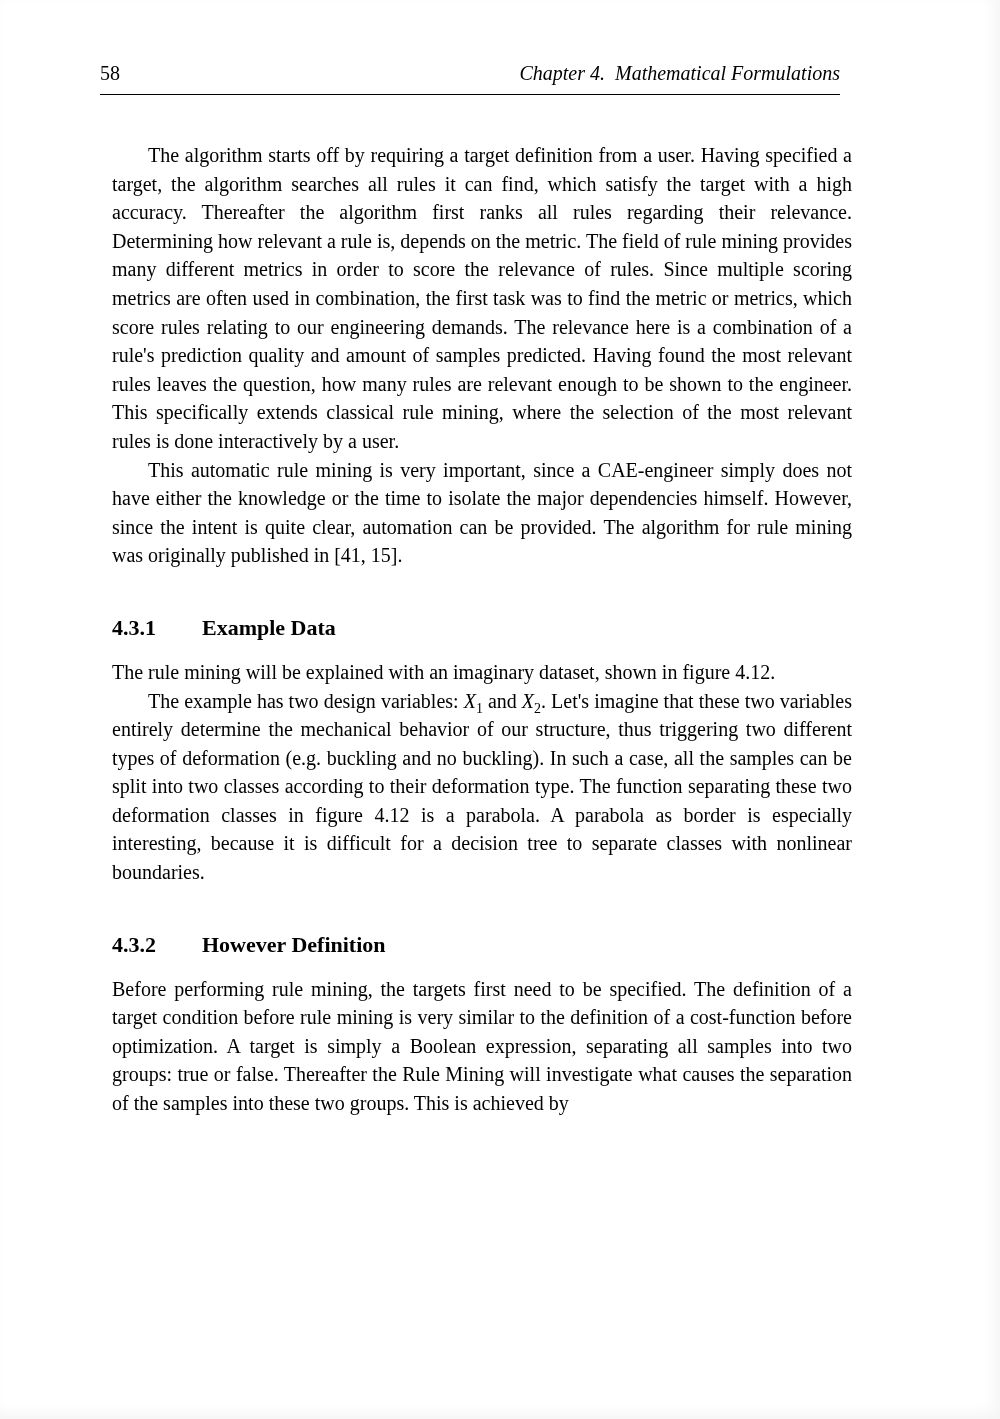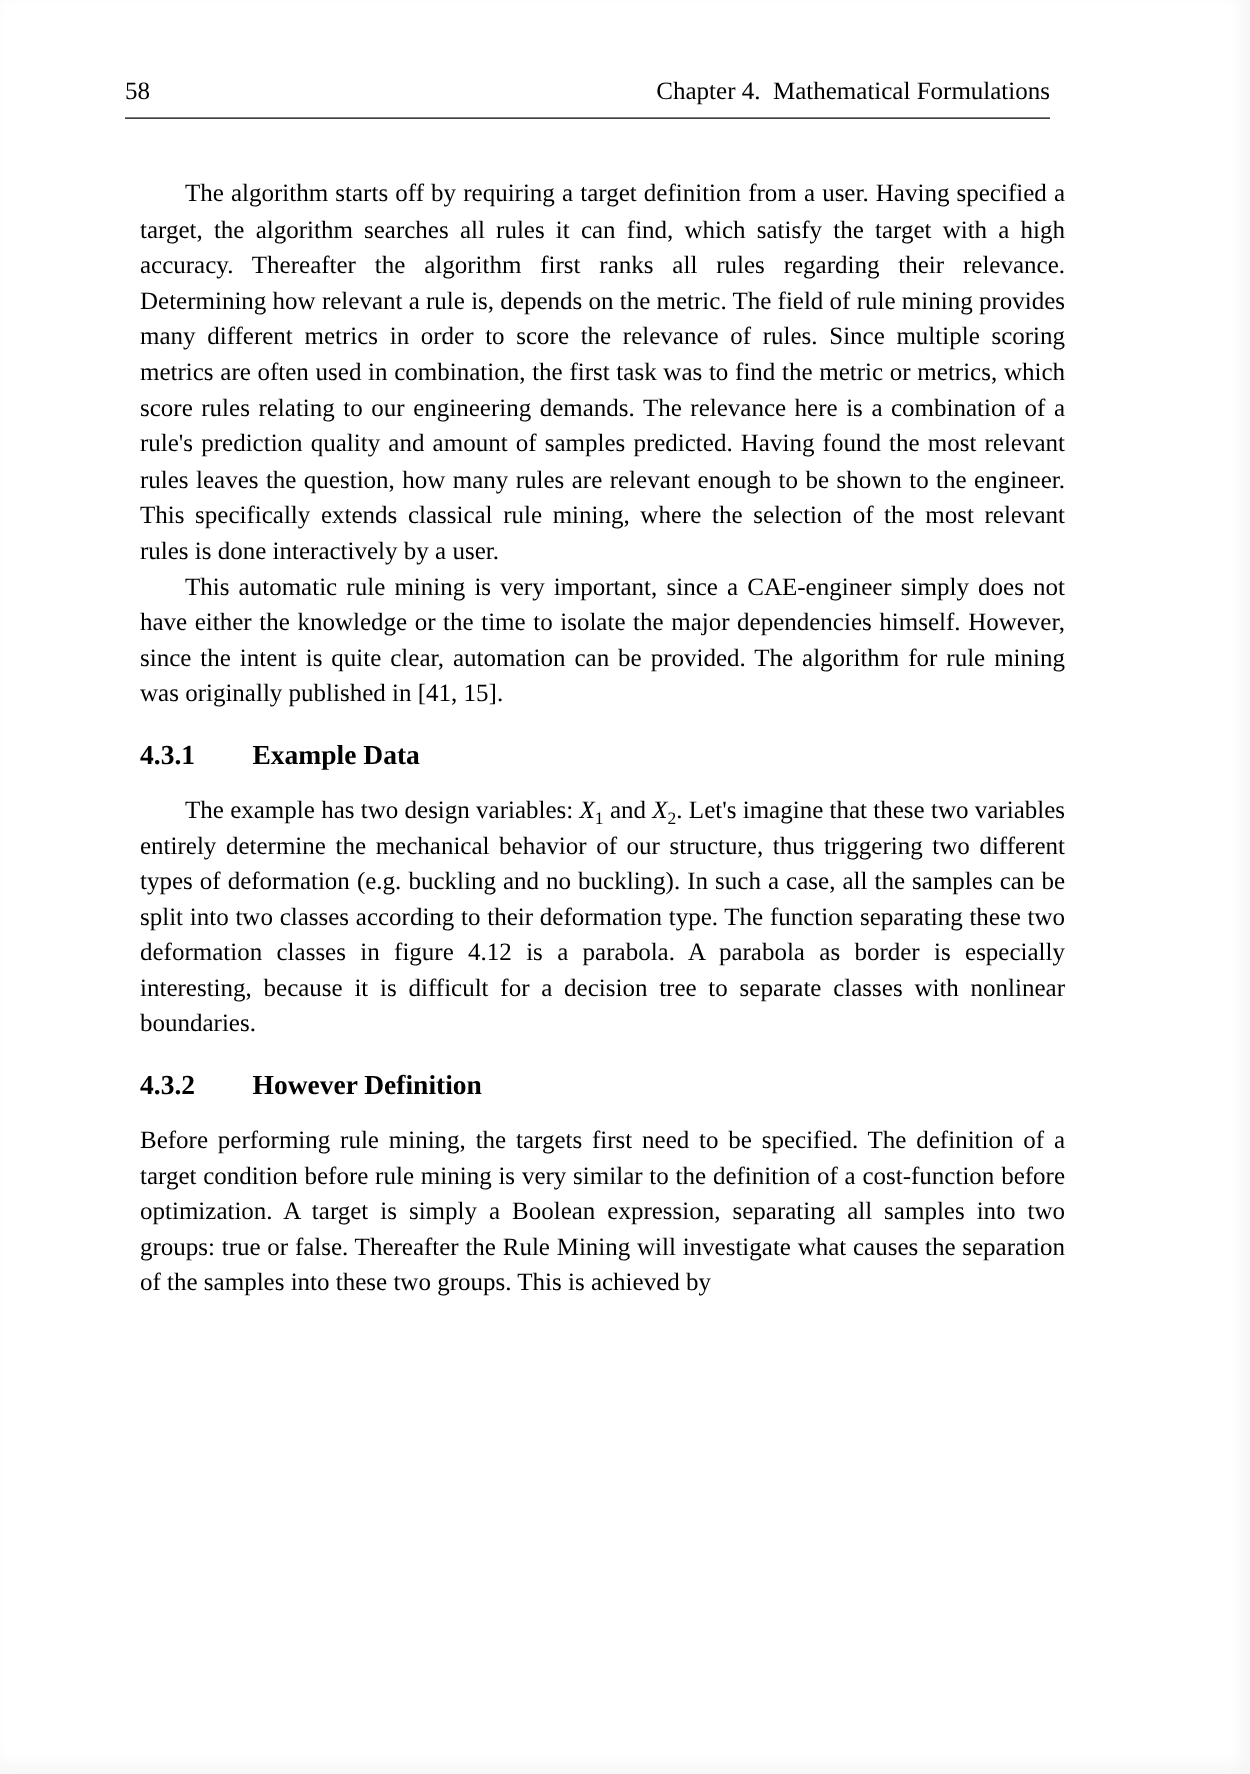--- a/index.html
+++ b/index.html
@@ -24,39 +24,39 @@
     left: 100px;
     width: 740px;
     display: flex;
     justify-content: space-between;
     align-items: flex-start;
     font-size: 20px;
     padding-bottom: 9px;
     border-bottom: 1.6px solid #000000;
   }
   .page-number { font-style: normal; }
-  .chapter-title { }
+  .chapter-title { font-style: italic; }
   .page-content {
     position: absolute;
     top: 141px;
     left: 112px;
     width: 740px;
     font-size: 20px;
     line-height: 28.6px;
     text-align: justify;
     hyphens: auto;
     -webkit-hyphens: auto;
   }
   p.body-paragraph { margin: 0; }
   p.body-paragraph.indented { text-indent: 36px; }
   h2.section-heading {
     font-size: 22px;
     font-weight: bold;
     text-align: left;
-    margin-top: 21px;
+    margin-top: 45px;
     margin-bottom: 17px;
     line-height: 26px;
   }
   .heading-number {
     display: inline-block;
     min-width: 90px;
   }
   .math-var {
     font-style: italic;
     font-family: "Liberation Serif", "DejaVu Serif", serif;
@@ -71,17 +71,18 @@
 
 <div class="page">
   <header class="running-header">
     <span class="page-number">58</span>
     <span class="chapter-title">Chapter 4. Mathematical Formulations</span>
   </header>
   <main class="page-content">
       <p class="body-paragraph indented">The algorithm starts off by requiring a target definition from a user. Having specified a target, the algorithm searches all rules it can find, which satisfy the target with a high accuracy. Thereafter the algorithm first ranks all rules regarding their relevance. Determining how relevant a rule is, depends on the metric. The field of rule mining provides many different metrics in order to score the relevance of rules. Since multiple scoring metrics are often used in combination, the first task was to find the metric or metrics, which score rules relating to our engineering demands. The relevance here is a combination of a rule's prediction quality and amount of samples predicted. Having found the most relevant rules leaves the question, how many rules are relevant enough to be shown to the engineer. This specifically extends classical rule mining, where the selection of the most relevant rules is done interactively by a user.</p>
       <p class="body-paragraph indented">This automatic rule mining is very important, since a CAE-engineer simply does not have either the knowledge or the time to isolate the major dependencies himself. However, since the intent is quite clear, automation can be provided. The algorithm for rule mining was originally published in [41, 15].</p>
       <h2 class="section-heading"><span class="heading-number">4.3.1</span><span class="heading-title">Example Data</span></h2>
+      <p class="body-paragraph">The rule mining will be explained with an imaginary dataset, shown in figure 4.12.</p>
       <p class="body-paragraph indented">The example has two design variables: <span class="math-var">X</span><sub class="math-sub">1</sub> and <span class="math-var">X</span><sub class="math-sub">2</sub>. Let's imagine that these two variables entirely determine the mechanical behavior of our structure, thus triggering two different types of deformation (e.g. buckling and no buckling). In such a case, all the samples can be split into two classes according to their deformation type. The function separating these two deformation classes in figure 4.12 is a parabola. A parabola as border is especially interesting, because it is difficult for a decision tree to separate classes with nonlinear boundaries.</p>
       <h2 class="section-heading"><span class="heading-number">4.3.2</span><span class="heading-title">However Definition</span></h2>
       <p class="body-paragraph">Before performing rule mining, the targets first need to be specified. The definition of a target condition before rule mining is very similar to the definition of a cost-function before optimization. A target is simply a Boolean expression, separating all samples into two groups: true or false. Thereafter the Rule Mining will investigate what causes the separation of the samples into these two groups. This is achieved by</p>
     </main>
 </div>
 
 </body></html>

